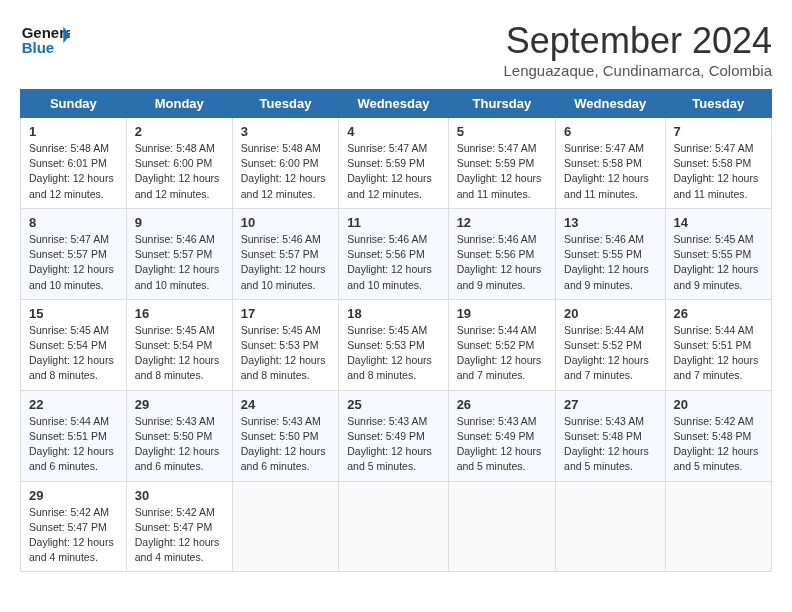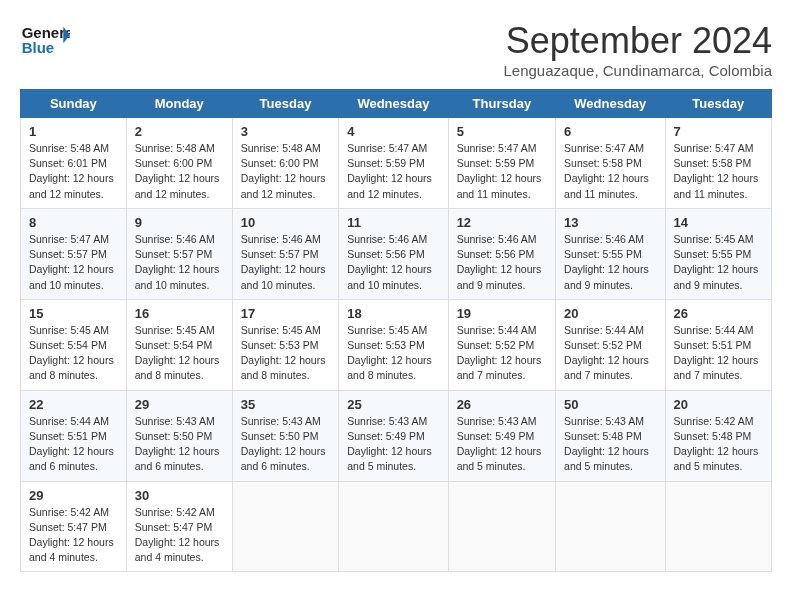--- a/index.html
+++ b/index.html
@@ -269,42 +269,42 @@
 and 6 minutes.</div>
         </td>
         <td>
           <span class="day-num">29</span>
           <div class="cell-text" style="white-space: pre-line;">Sunrise: 5:43 AM
 Sunset: 5:50 PM
 Daylight: 12 hours
 and 6 minutes.</div>
         </td>
         <td>
-          <span class="day-num">35</span>
+          <span class="day-num">24</span>
           <div class="cell-text" style="white-space: pre-line;">Sunrise: 5:43 AM
 Sunset: 5:50 PM
 Daylight: 12 hours
 and 6 minutes.</div>
         </td>
         <td>
           <span class="day-num">25</span>
           <div class="cell-text" style="white-space: pre-line;">Sunrise: 5:43 AM
 Sunset: 5:49 PM
 Daylight: 12 hours
 and 5 minutes.</div>
         </td>
         <td>
           <span class="day-num">26</span>
           <div class="cell-text" style="white-space: pre-line;">Sunrise: 5:43 AM
 Sunset: 5:49 PM
 Daylight: 12 hours
 and 5 minutes.</div>
         </td>
         <td>
-          <span class="day-num">50</span>
+          <span class="day-num">27</span>
           <div class="cell-text" style="white-space: pre-line;">Sunrise: 5:43 AM
 Sunset: 5:48 PM
 Daylight: 12 hours
 and 5 minutes.</div>
         </td>
         <td>
           <span class="day-num">20</span>
           <div class="cell-text" style="white-space: pre-line;">Sunrise: 5:42 AM
 Sunset: 5:48 PM
 Daylight: 12 hours

